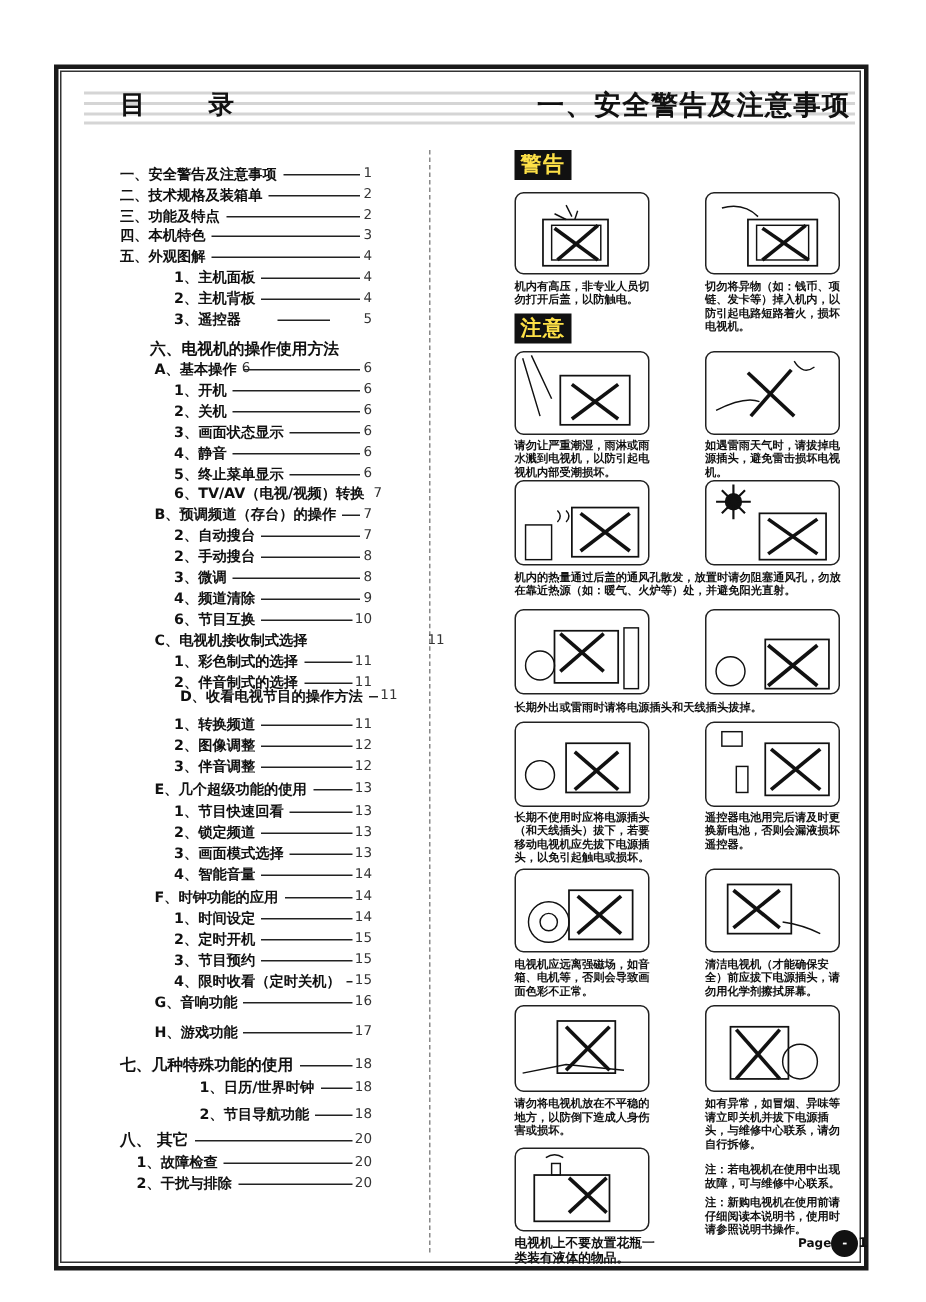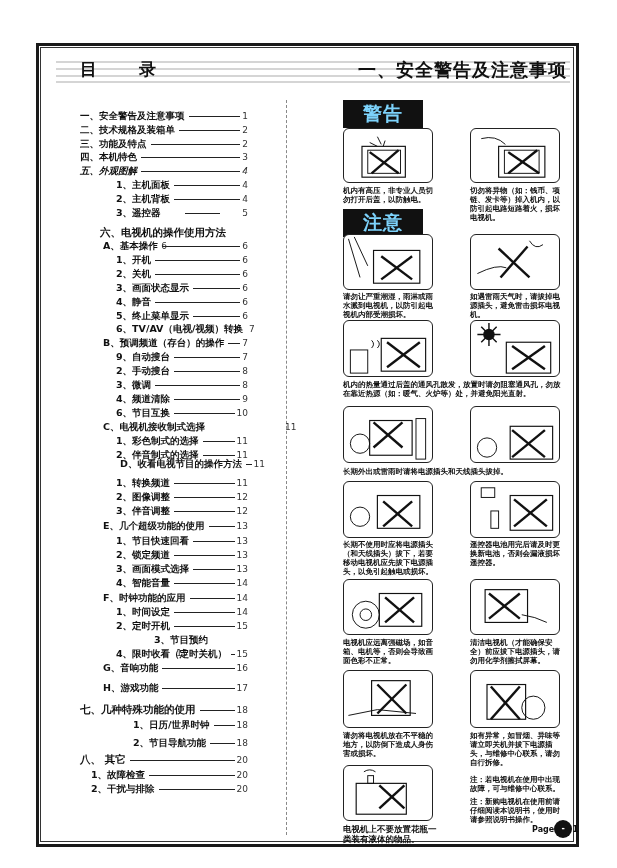--- a/index.html
+++ b/index.html
@@ -18,22 +18,22 @@
   .divider { position:absolute; left:286px; top:100px; height:735px; border-left:1px dashed #888; }
 
   .toc { position:absolute; left:0; top:0; }
   .toc-row { position:absolute; display:flex; align-items:center; font-size:9.5px;
              font-weight:bold; height:12px; white-space:nowrap; }
   .toc-row .lbl { padding-right:2px; }
   .toc-row .leader { flex:1; border-bottom:1px solid #222; height:0; margin:0 2px; position:relative; top:0px; }
   .toc-row .pg { font-weight:normal; font-size:9px; color:#333; }
   .toc-row.big { font-size:10.5px; }
 
-  .badge { position:absolute; background:#111; color:#7dd3fc; font-weight:bold; font-size:19px;
-           padding:1px 20px; letter-spacing:1px; }
+  .badge { position:absolute; background:#111; color:#fde047; font-weight:bold; font-size:14px;
+           padding:1px 4px; letter-spacing:1px; }
   .panel { position:absolute; border:1px solid #222; border-radius:6px; box-sizing:border-box; background:#fff; overflow:hidden; }
   .panel svg { width:100%; height:100%; display:block; }
   .cap { position:absolute; font-size:7.5px; font-weight:bold; line-height:9px; color:#111; }
   .page-num { position:absolute; left:532px; top:820px; font-size:9px; font-weight:bold; }
   .page-num .dot { display:inline-block; width:18px; height:18px; border-radius:50%; background:#111;
                    color:#fff; text-align:center; line-height:18px; font-size:8px; vertical-align:middle; }
 </style>
 </head>
 <body>
 
@@ -65,21 +65,21 @@
     <div class="toc-row" style="left: 80px; top: 138px; width: 168px;">
       <span class="lbl">三、功能及特点</span>
       <span class="leader"></span>
       <span class="pg">2</span>
     </div>
     <div class="toc-row" style="left: 80px; top: 151px; width: 168px;">
       <span class="lbl">四、本机特色</span>
       <span class="leader"></span>
       <span class="pg">3</span>
     </div>
-    <div class="toc-row" style="left: 80px; top: 165px; width: 168px; font-style: italic;">
+    <div class="toc-row" style="left: 80px; top: 165px; width: 168px;">
       <span class="lbl">五、外观图解</span>
       <span class="leader"></span>
       <span class="pg">4</span>
     </div>
     <div class="toc-row" style="left: 116px; top: 179px; width: 132px;">
       <span class="lbl">1、主机面板</span>
       <span class="leader"></span>
       <span class="pg">4</span>
     </div>
     <div class="toc-row" style="left: 116px; top: 193px; width: 132px;">
@@ -131,21 +131,21 @@
       <span class="lbl">6、TV/AV（电视/视频）转换</span>
       <span class="leader"></span>
       <span class="pg">7</span>
     </div>
     <div class="toc-row" style="left: 103px; top: 337px; width: 145px;">
       <span class="lbl">B、预调频道（存台）的操作</span>
       <span class="leader"></span>
       <span class="pg">7</span>
     </div>
     <div class="toc-row" style="left: 116px; top: 351px; width: 132px;">
-      <span class="lbl">9、自动搜台</span>
+      <span class="lbl">2、自动搜台</span>
       <span class="leader"></span>
       <span class="pg">7</span>
     </div>
     <div class="toc-row" style="left: 116px; top: 365px; width: 132px;">
       <span class="lbl">2、手动搜台</span>
       <span class="leader"></span>
       <span class="pg">8</span>
     </div>
     <div class="toc-row" style="left: 116px; top: 379px; width: 132px;">
       <span class="lbl">3、微调</span>
@@ -230,21 +230,21 @@
     <div class="toc-row" style="left: 116px; top: 606px; width: 132px;">
       <span class="lbl">1、时间设定</span>
       <span class="leader"></span>
       <span class="pg">14</span>
     </div>
     <div class="toc-row" style="left: 116px; top: 620px; width: 132px;">
       <span class="lbl">2、定时开机</span>
       <span class="leader"></span>
       <span class="pg">15</span>
     </div>
-    <div class="toc-row" style="left: 116px; top: 634px; width: 132px; flex-direction: column;">
+    <div class="toc-row" style="left: 116px; top: 634px; width: 132px;">
       <span class="lbl">3、节目预约</span>
       <span class="leader"></span>
       <span class="pg">15</span>
     </div>
     <div class="toc-row" style="left: 116px; top: 648px; width: 132px;">
       <span class="lbl">4、限时收看（定时关机）</span>
       <span class="leader"></span>
       <span class="pg">15</span>
     </div>
     <div class="toc-row" style="left: 103px; top: 662px; width: 145px;">

